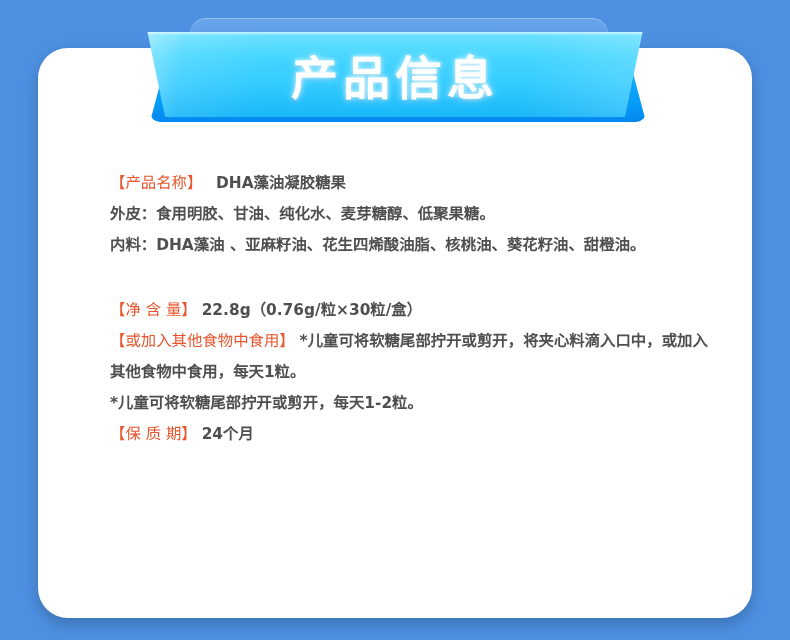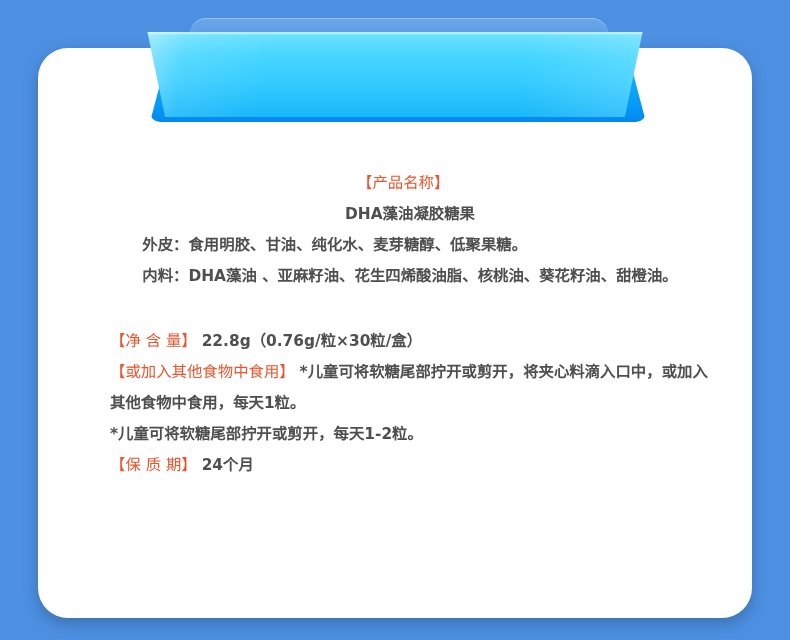--- a/index.html
+++ b/index.html
@@ -144,22 +144,21 @@
   }
 
   .val {
     color: #4f4f4f;
     font-weight: bold;
   }
 
   
   .hang {
     display: flex;
-    align-items: center;
-    flex-direction: column;
+    align-items: flex-end;
   }
   .hang > .label {
     flex: 0 0 auto;
     width: 106px;
   }
   .hang > .body {
     flex: 1 1 auto;
   }
 
   .gap-lg {
@@ -175,20 +174,21 @@
 
 <div class="page">
 
   <div class="card"></div>
 
   <div class="banner-wrap">
     <div class="banner-back"></div>
     <div class="banner-lip"></div>
     <div class="banner-front"></div>
     <div class="banner-gloss"></div>
+    <div class="banner-title">产品信息</div>
   </div>
 
   <div class="content">
 
     <div class="row hang">
       <span class="label">【产品名称】</span>
       <span class="body val">DHA藻油凝胶糖果</span>
     </div>
 
     <div class="row hang">

